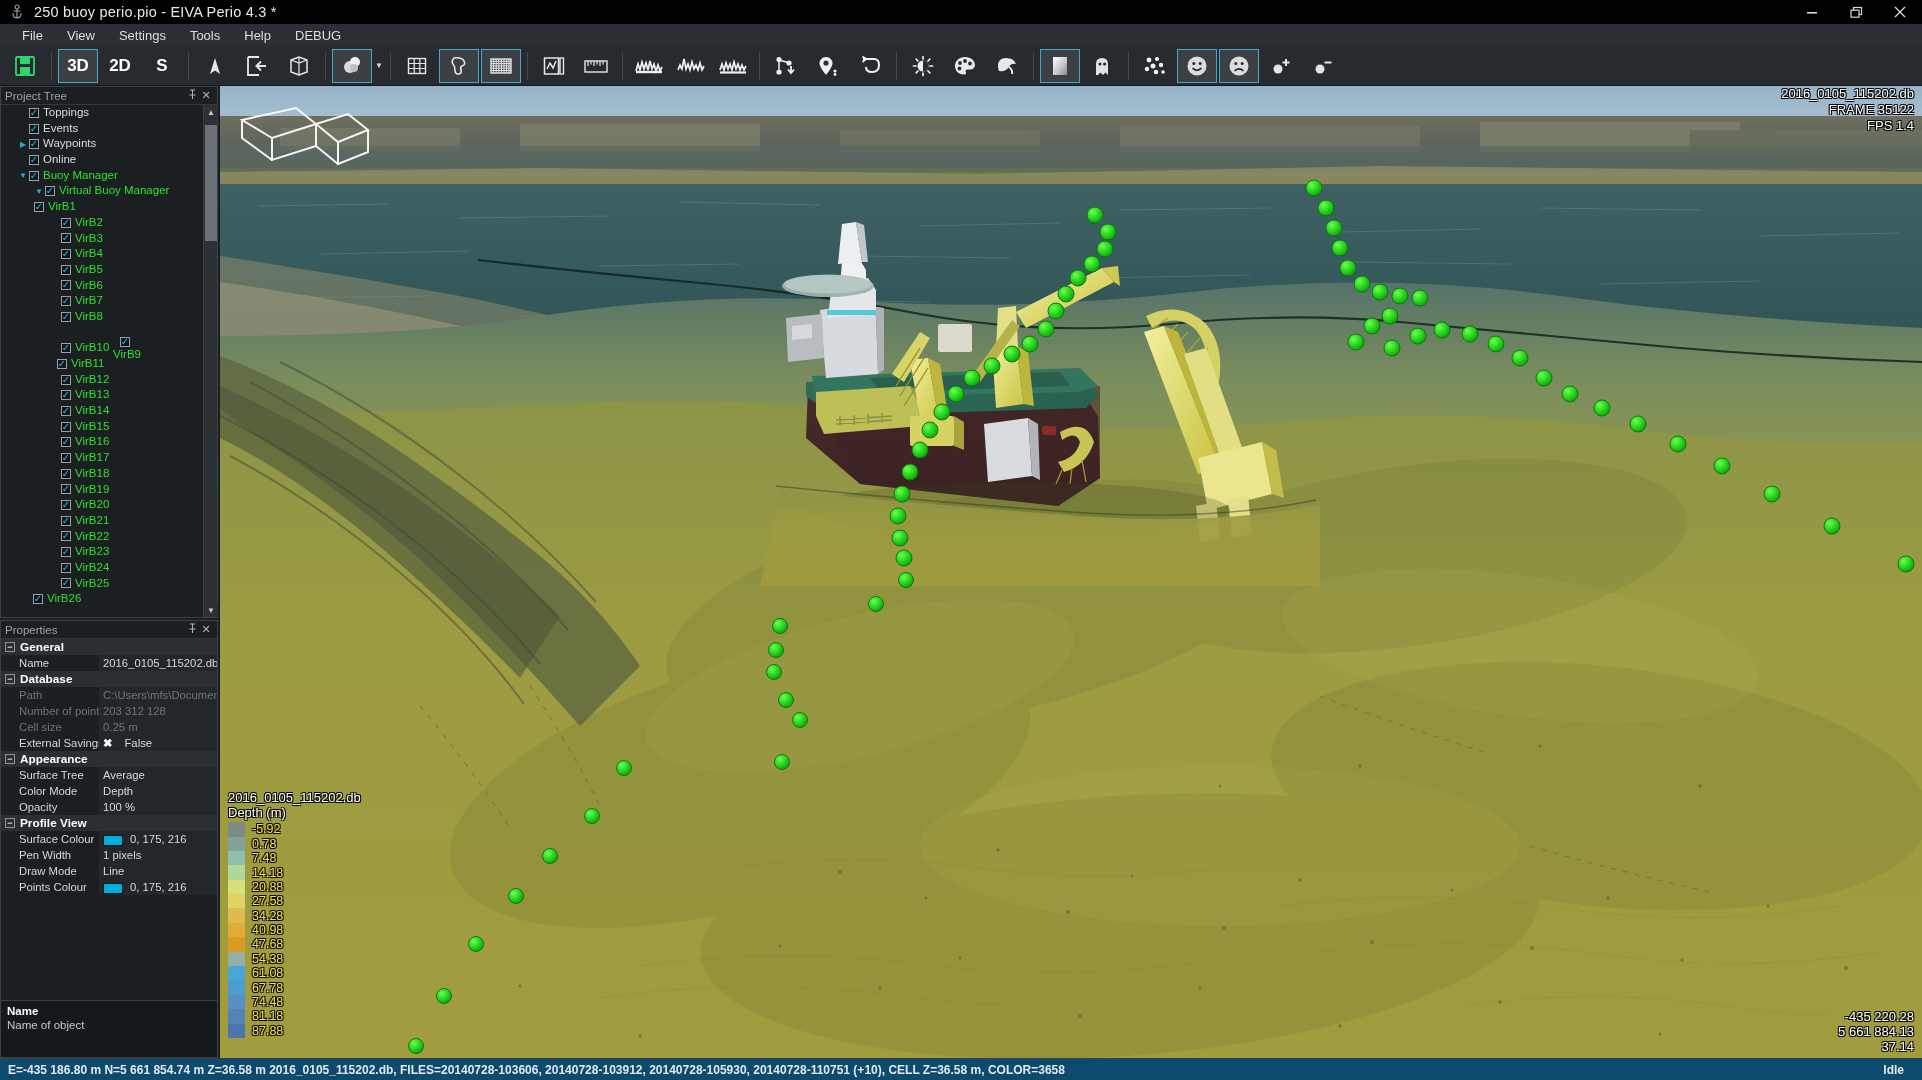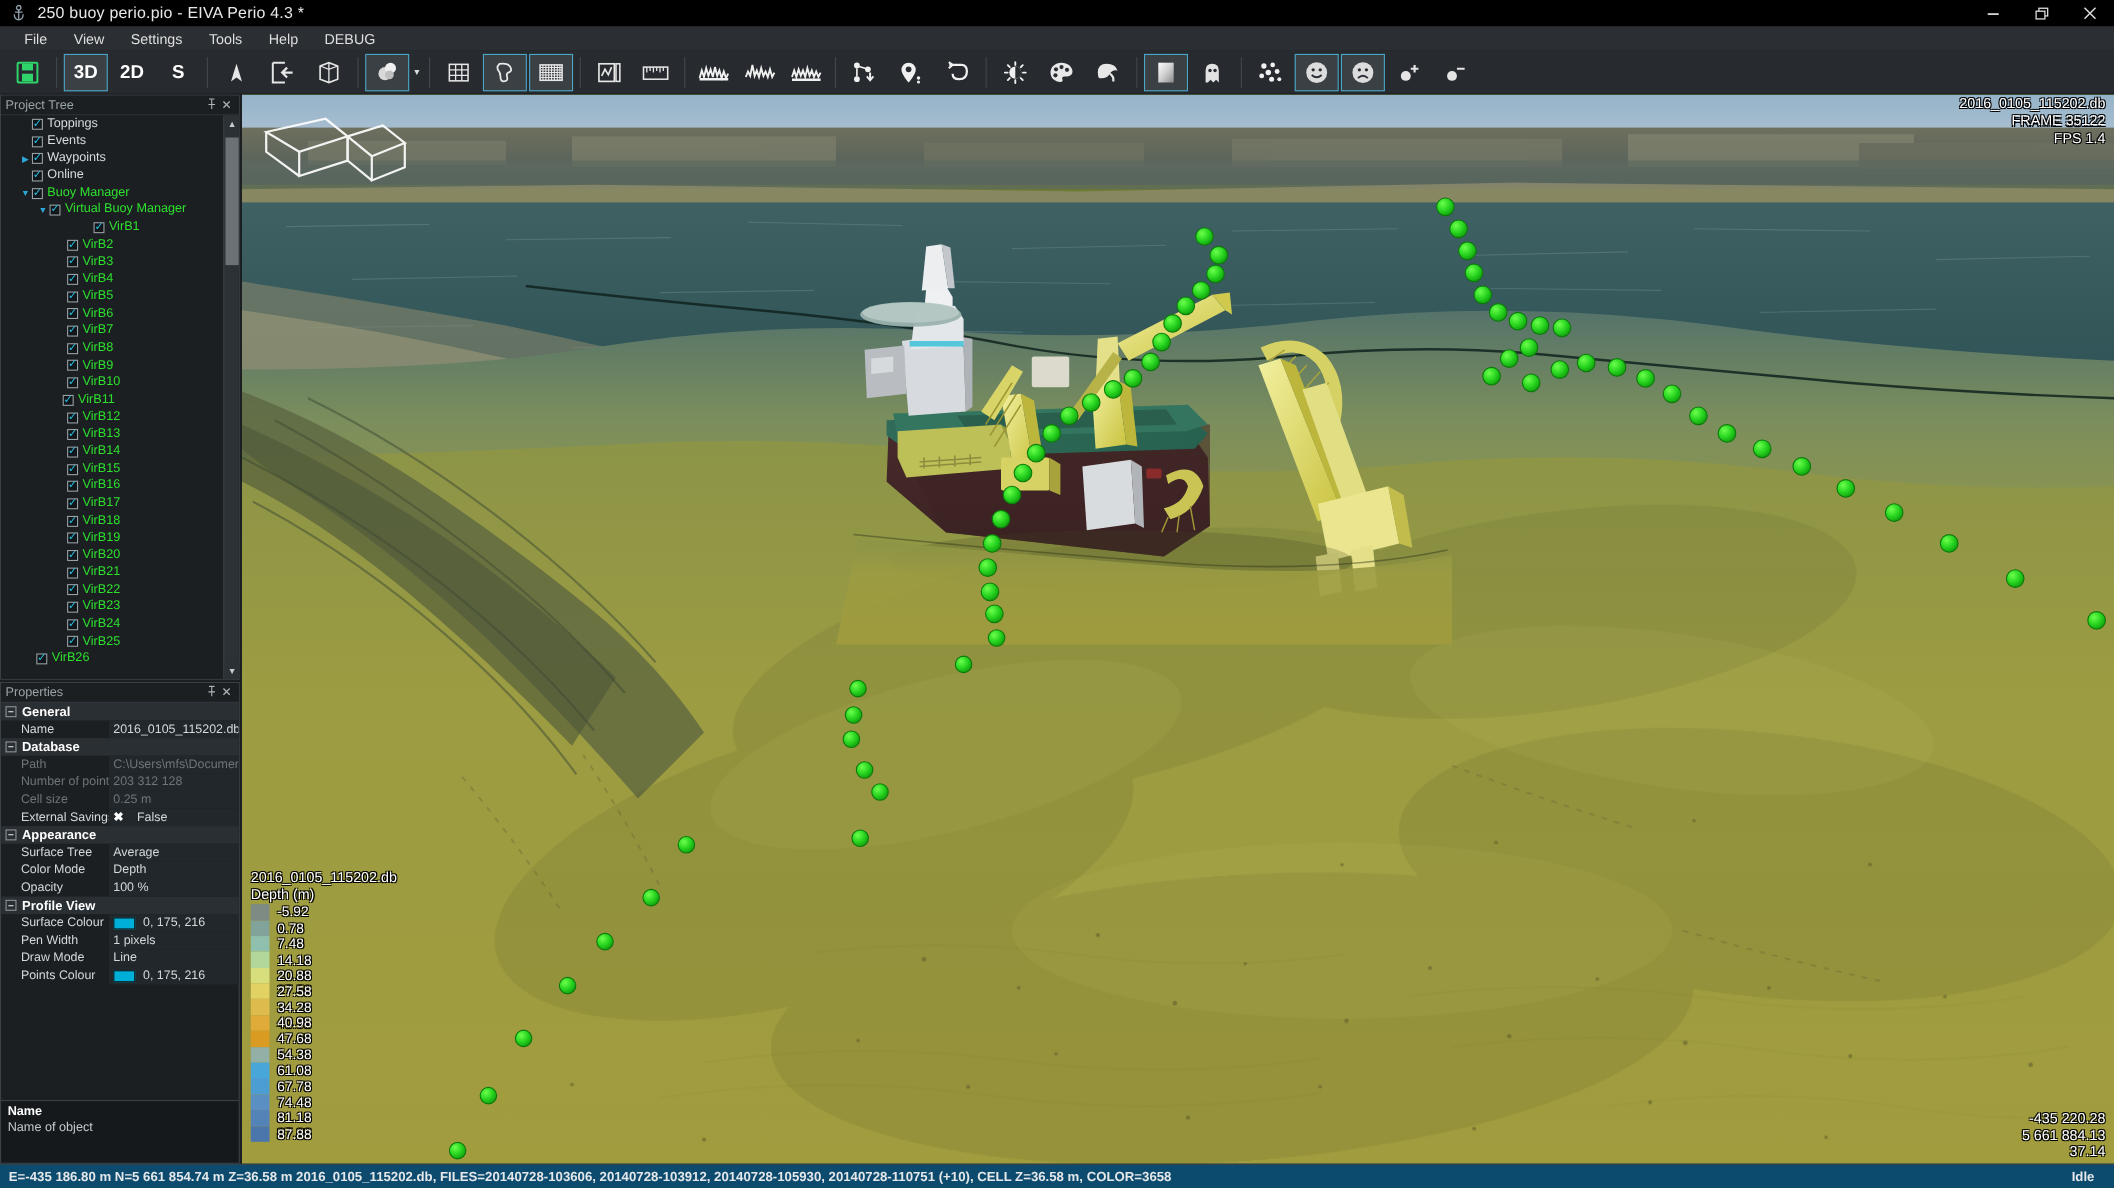--- a/index.html
+++ b/index.html
@@ -165,21 +165,21 @@
   #ovl-tr { right: 8px; top: 0px; text-align: right; }
   #ovl-tr div { margin-bottom: 1px; }
   #ovl-br { right: 8px; bottom: 4px; text-align: right; line-height: 15px; }
 
   #legend { position: absolute; left: 8px; bottom: 20px; }
   #legend .lg-title { font-size: 13px; }
   #legend .lg-rows { margin-top: 2px; }
   .lg-row { display: flex; align-items: center; height: 14.4px; }
   .lg-chip { width: 17px; height: 14.4px; flex: 0 0 17px; }
   .lg-txt {
-    margin-left: 7px; font-size: 12.5px; color: #ffffff;
+    margin-left: 7px; font-size: 12.5px; color: #fde047;
     text-shadow: 1px 1px 0 #000, -1px 1px 0 #000, 1px -1px 0 #000, -1px -1px 0 #000;
   }
 
   
   .statusbar {
     position: absolute; left: 0; bottom: 0; width: 1922px; height: 22px;
     background: #0c4a6e; border-top: 1px solid #3a4045;
     display: flex; align-items: center; font-weight: bold;
   }
   .statusbar .sb-main {
@@ -512,21 +512,21 @@
         <div class="tnode" style="padding-left: 16px;">
           <span class="twist">▼</span>
           <span class="cbx"></span>
           <span class="tlabel green">Buoy Manager</span>
         </div>
         <div class="tnode" style="padding-left: 32px;">
           <span class="twist">▼</span>
           <span class="cbx"></span>
           <span class="tlabel green">Virtual Buoy Manager</span>
         </div>
-        <div class="tnode" style="padding-left: 72px;">
+        <div class="tnode" style="padding-left: 21px;">
           <span class="twist"></span>
           <span class="cbx"></span>
           <span class="tlabel green">VirB1</span>
         </div>
         <div class="tnode" style="padding-left: 48px;">
           <span class="twist"></span>
           <span class="cbx"></span>
           <span class="tlabel green">VirB2</span>
         </div>
         <div class="tnode" style="padding-left: 48px;">
@@ -552,21 +552,21 @@
         <div class="tnode" style="padding-left: 48px;">
           <span class="twist"></span>
           <span class="cbx"></span>
           <span class="tlabel green">VirB7</span>
         </div>
         <div class="tnode" style="padding-left: 48px;">
           <span class="twist"></span>
           <span class="cbx"></span>
           <span class="tlabel green">VirB8</span>
         </div>
-        <div class="tnode" style="padding-left: 48px;">
+        <div class="tnode" style="padding-left: 48px; flex-direction: column;">
           <span class="twist"></span>
           <span class="cbx"></span>
           <span class="tlabel green">VirB9</span>
         </div>
         <div class="tnode" style="padding-left: 48px;">
           <span class="twist"></span>
           <span class="cbx"></span>
           <span class="tlabel green">VirB10</span>
         </div>
         <div class="tnode" style="padding-left: 44px;">

